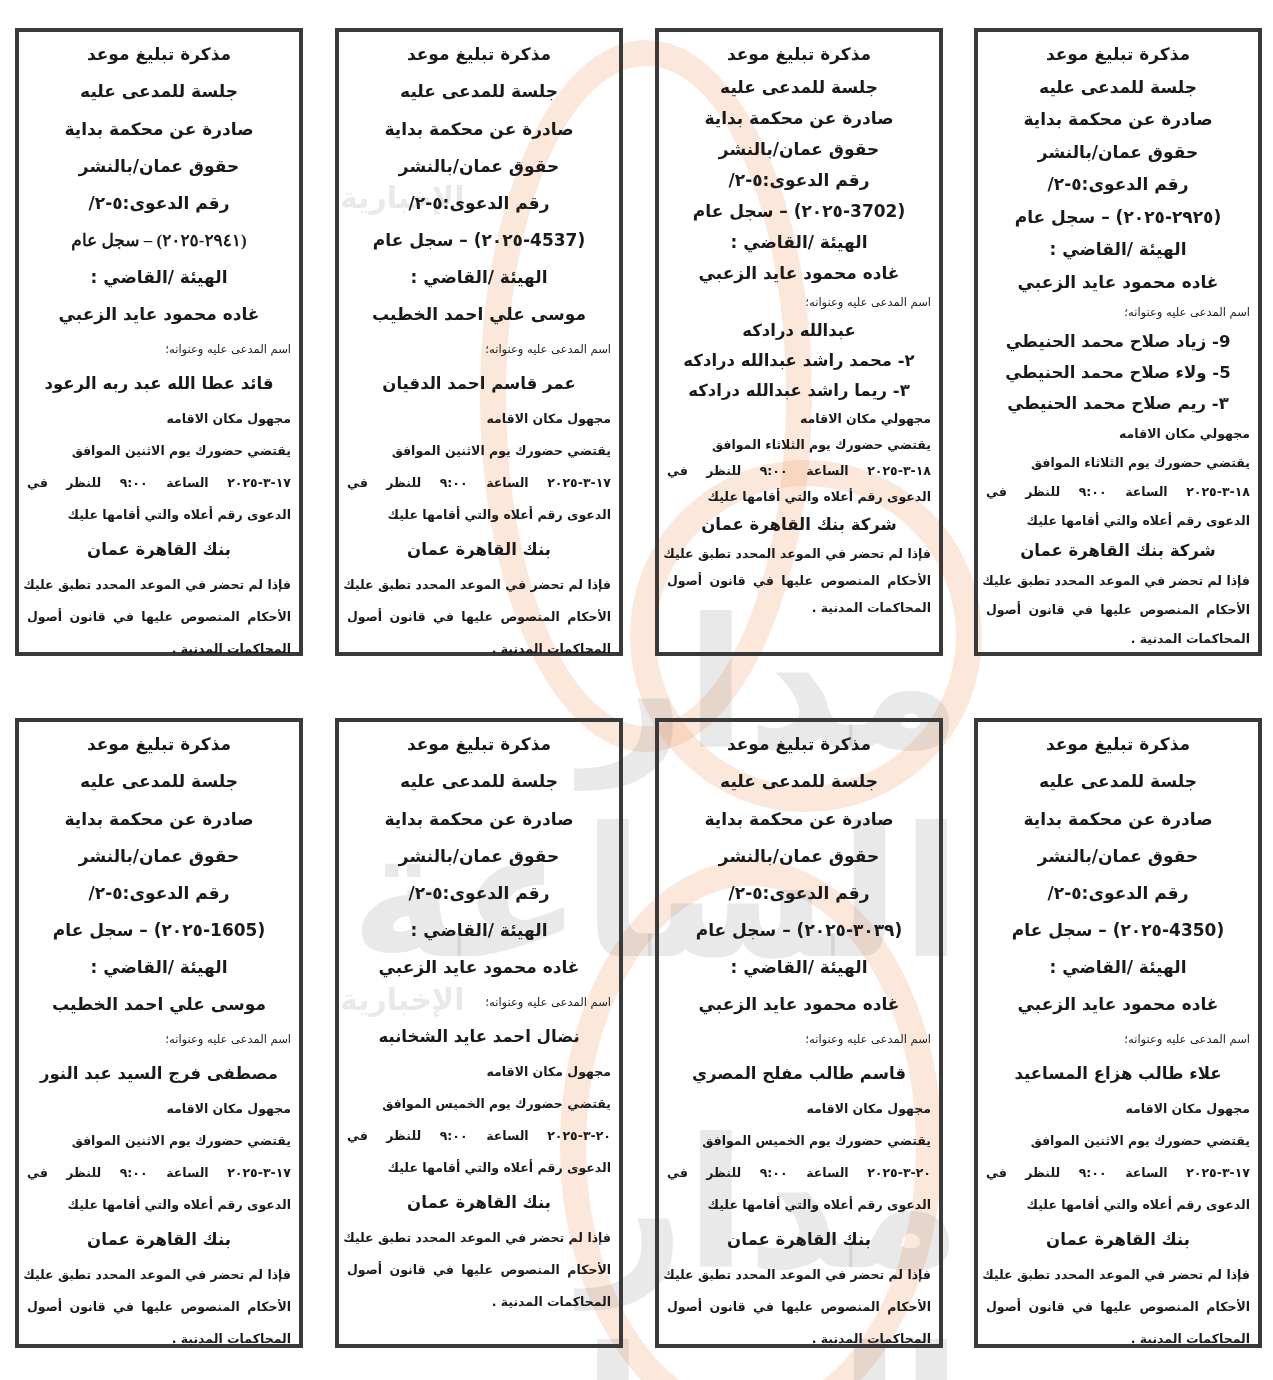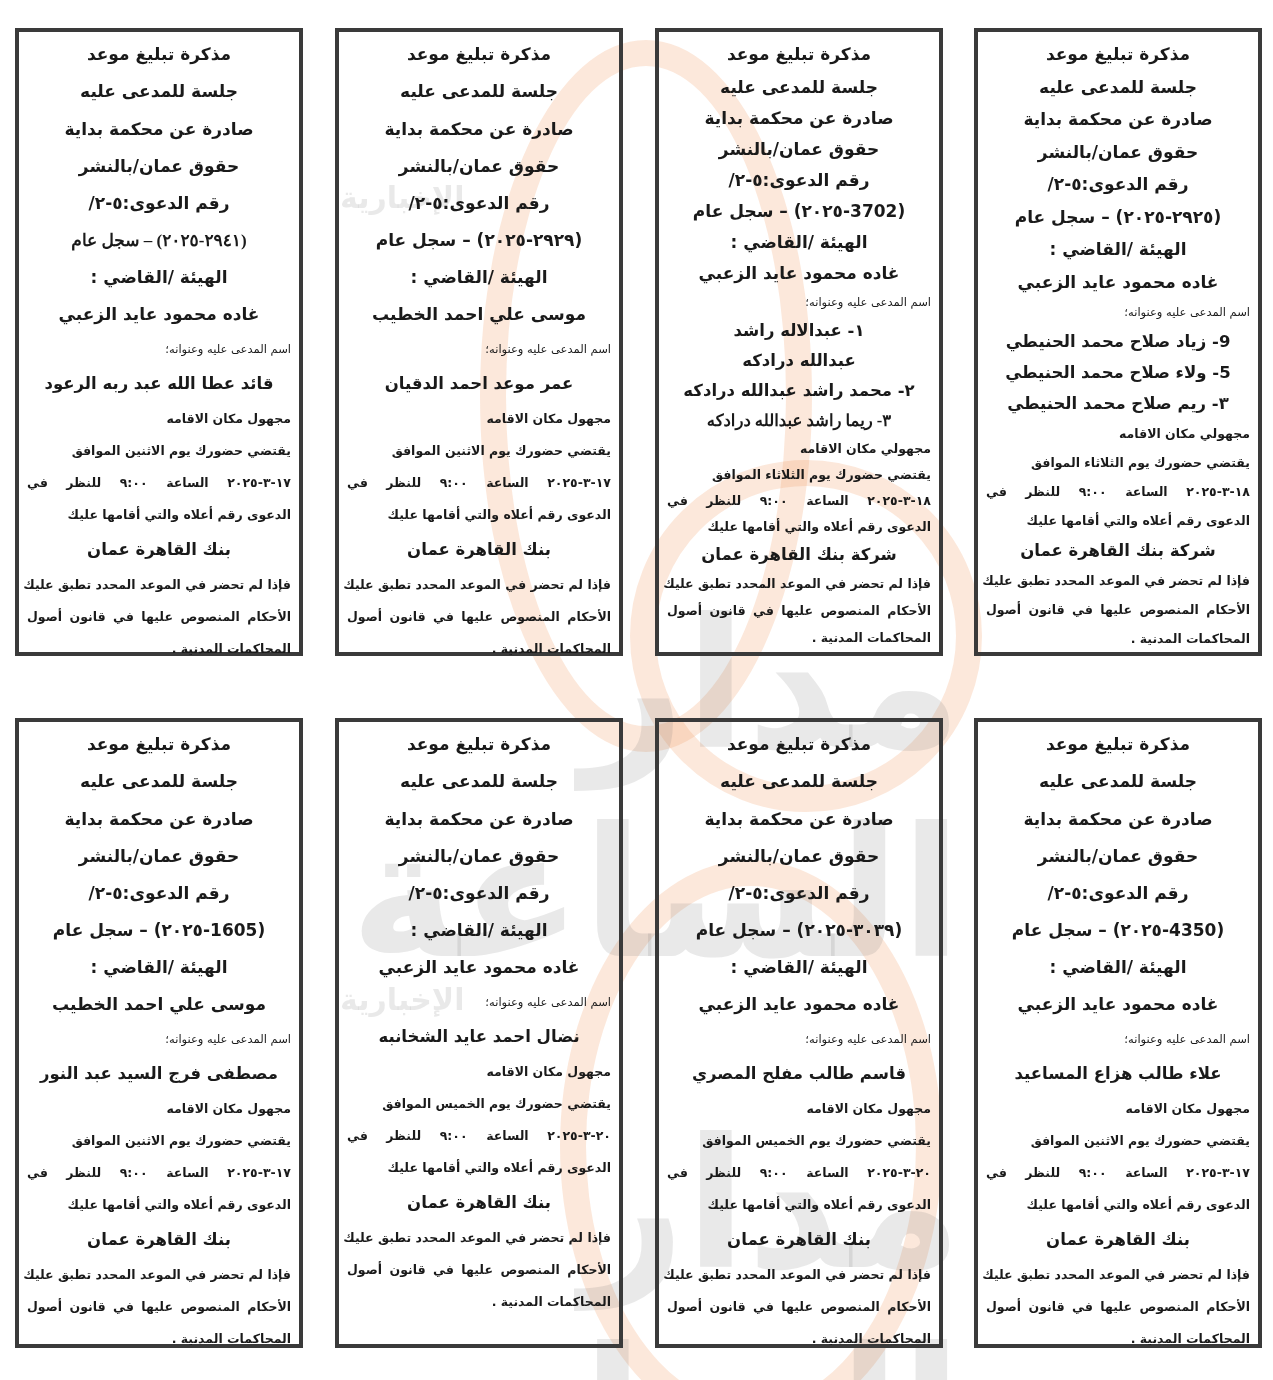--- a/index.html
+++ b/index.html
@@ -103,45 +103,44 @@
 <div class="notice tight" style="left:655px; top:28px; height:628px;">
   <div class="line">مذكرة تبليغ موعد</div>
   <div class="line">جلسة للمدعى عليه</div>
   <div class="line" style="line-height:31px;">صادرة عن محكمة بداية</div>
   <div class="line" style="line-height:31px;">حقوق عمان/بالنشر</div>
   <div class="line" style="line-height:31px;">رقم الدعوى:٥-٢/</div>
   <div class="line" style="line-height:31px;">(3702-٢٠٢٥) – سجل عام</div>
   <div class="line" style="line-height:31px;">الهيئة /القاضي :</div>
   <div class="line" style="line-height:31px;">غاده محمود عايد الزعبي</div>
   <div class="tiny" style="line-height:27px;">اسم المدعى عليه وعنوانه؛</div>
-  <div class="name" style="line-height:30px;">١- عبدالاله راشد</div>
   <div class="name" style="line-height:30px;">عبدالله درادكه</div>
   <div class="name" style="line-height:30px;">٢- محمد راشد عبدالله درادكه</div>
-  <div class="name" style="line-height:30px;font-family:Liberation Serif, serif;">٣- ريما راشد عبدالله درادكه</div>
+  <div class="name" style="line-height:30px;">٣- ريما راشد عبدالله درادكه</div>
   <div class="small" style="line-height:26px;">مجهولي مكان الاقامه</div>
   <div class="small" style="line-height:26px;">يقتضي حضورك يوم الثلاثاء الموافق</div>
   <div class="small just" style="line-height:26px;">١٨-٣-٢٠٢٥ الساعة ٩:٠٠ للنظر في</div>
   <div class="small" style="line-height:26px;">الدعوى رقم أعلاه والتي أقامها عليك</div>
   <div class="name" style="line-height:30px;">شركة بنك القاهرة عمان</div>
   <div class="small" style="line-height:27px;">فإذا لم تحضر في الموعد المحدد تطبق عليك</div>
   <div class="small just" style="line-height:27px;">الأحكام المنصوص عليها في قانون أصول</div>
   <div class="small" style="line-height:27px;">المحاكمات المدنية .</div>
 </div>
 
 <div class="notice" style="left:335px; top:28px; height:628px;">
   <div class="line">مذكرة تبليغ موعد</div>
   <div class="line" style="line-height:40px;">جلسة للمدعى عليه</div>
   <div class="line" style="line-height:37px;">صادرة عن محكمة بداية</div>
   <div class="line" style="line-height:37px;">حقوق عمان/بالنشر</div>
   <div class="line" style="line-height:37px;">رقم الدعوى:٥-٢/</div>
-  <div class="line" style="line-height:37px;">(٢٩٢٩-٢٠٢٥) – سجل عام</div>
+  <div class="line" style="line-height:37px;">(4537-٢٠٢٥) – سجل عام</div>
   <div class="line" style="line-height:37px;">الهيئة /القاضي :</div>
   <div class="line" style="line-height:37px;">موسى علي احمد الخطيب</div>
   <div class="tiny" style="line-height:32px;">اسم المدعى عليه وعنوانه؛</div>
-  <div class="name" style="line-height:38px;">عمر موعد احمد الدقيان</div>
+  <div class="name" style="line-height:38px;">عمر قاسم احمد الدقيان</div>
   <div class="small" style="line-height:32px;">مجهول مكان الاقامه</div>
   <div class="small" style="line-height:32px;">يقتضي حضورك يوم الاثنين الموافق</div>
   <div class="small just" style="line-height:32px;">١٧-٣-٢٠٢٥ الساعة ٩:٠٠ للنظر في</div>
   <div class="small" style="line-height:32px;">الدعوى رقم أعلاه والتي أقامها عليك</div>
   <div class="name" style="line-height:38px;">بنك القاهرة عمان</div>
   <div class="small" style="line-height:32px;">فإذا لم تحضر في الموعد المحدد تطبق عليك</div>
   <div class="small just" style="line-height:32px;">الأحكام المنصوص عليها في قانون أصول</div>
   <div class="small" style="line-height:32px;">المحاكمات المدنية .</div>
 </div>
 

